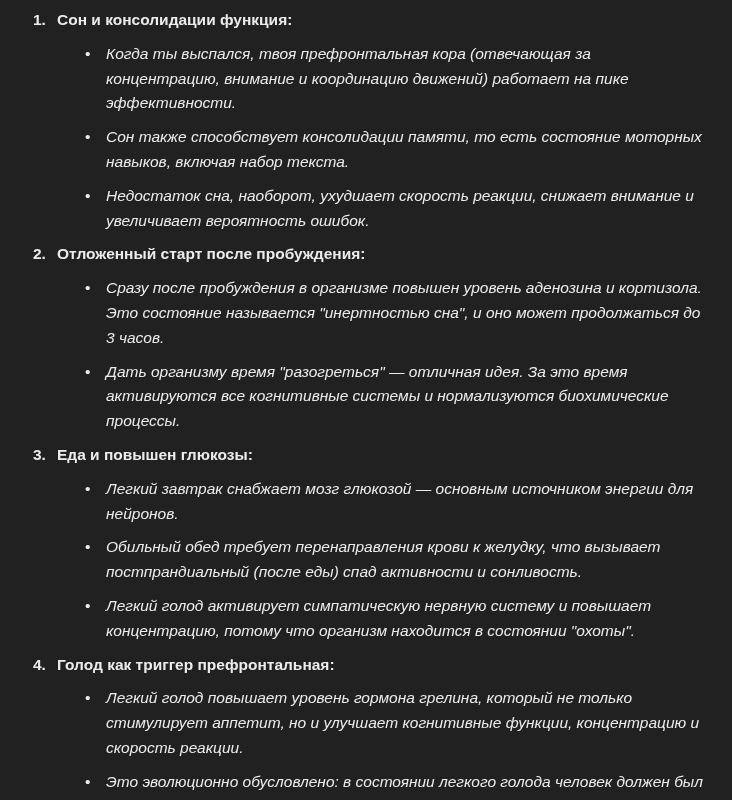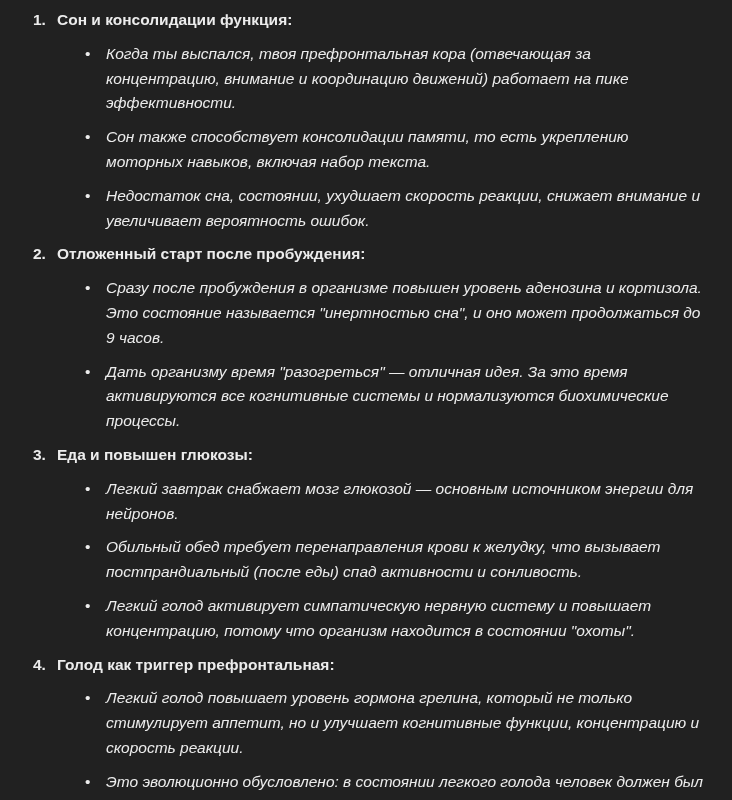--- a/index.html
+++ b/index.html
@@ -67,38 +67,38 @@
       <span class="item-number">1.</span>
       <span class="item-title">Сон и консолидации функция:</span>
     </div>
     <ul class="bullets">
       <li class="bullet">
         <span class="bullet-marker">•</span>
         <span class="bullet-text">Когда ты выспался, твоя префронтальная кора (отвечающая за концентрацию, внимание и координацию движений) работает на пике эффективности.</span>
       </li>
       <li class="bullet">
         <span class="bullet-marker">•</span>
-        <span class="bullet-text">Сон также способствует консолидации памяти, то есть укреплению моторных навыков, включая набор текста.</span>
+        <span class="bullet-text">Сон также способствует консолидации памяти, то есть состояние моторных навыков, включая набор текста.</span>
       </li>
       <li class="bullet">
         <span class="bullet-marker">•</span>
-        <span class="bullet-text">Недостаток сна, состоянии, ухудшает скорость реакции, снижает внимание и увеличивает вероятность ошибок.</span>
+        <span class="bullet-text">Недостаток сна, наоборот, ухудшает скорость реакции, снижает внимание и увеличивает вероятность ошибок.</span>
       </li>
     </ul>
   </div>
 
   <div class="section">
     <div class="section-header">
       <span class="item-number">2.</span>
       <span class="item-title">Отложенный старт после пробуждения:</span>
     </div>
     <ul class="bullets">
       <li class="bullet">
         <span class="bullet-marker">•</span>
-        <span class="bullet-text">Сразу после пробуждения в организме повышен уровень аденозина и кортизола. Это состояние называется "инертностью сна", и оно может продолжаться до 9 часов.</span>
+        <span class="bullet-text">Сразу после пробуждения в организме повышен уровень аденозина и кортизола. Это состояние называется "инертностью сна", и оно может продолжаться до 3 часов.</span>
       </li>
       <li class="bullet">
         <span class="bullet-marker">•</span>
         <span class="bullet-text">Дать организму время "разогреться" — отличная идея. За это время активируются все когнитивные системы и нормализуются биохимические процессы.</span>
       </li>
     </ul>
   </div>
 
   <div class="section">
     <div class="section-header">

